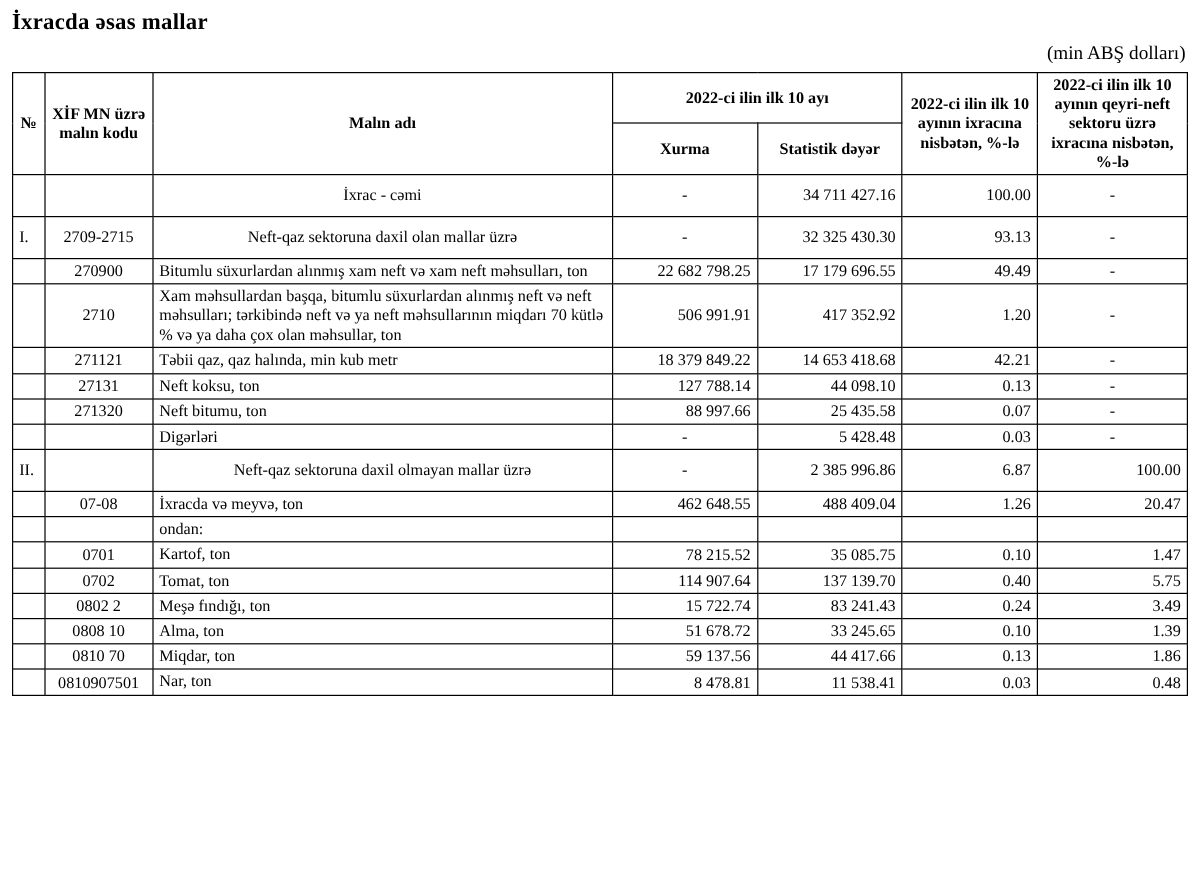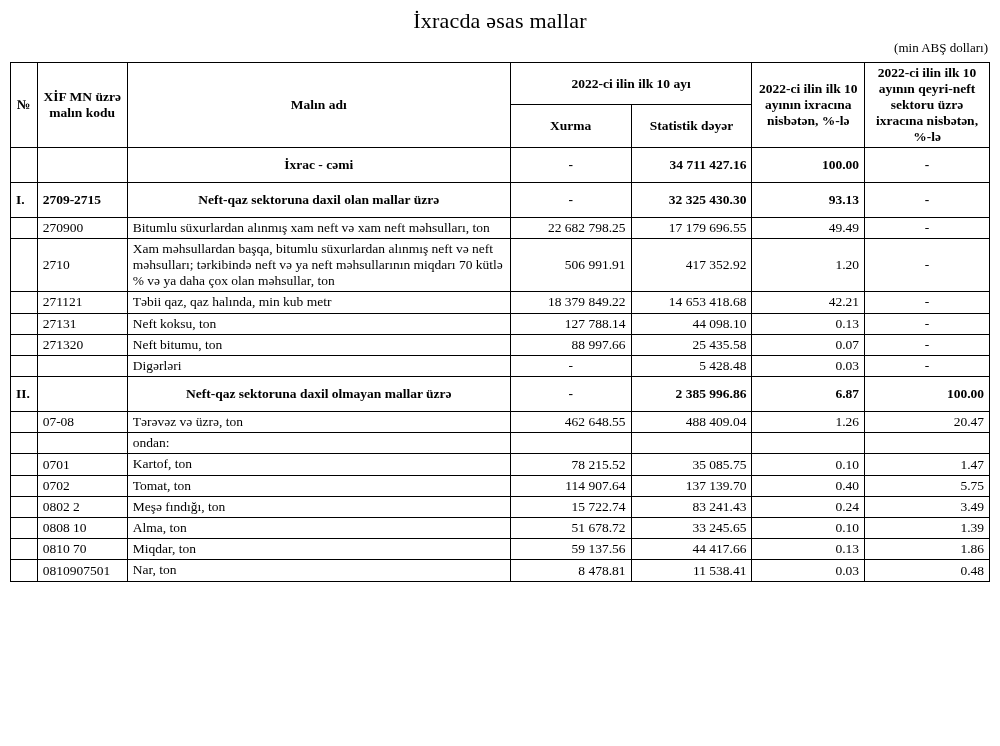--- a/index.html
+++ b/index.html
@@ -15,29 +15,28 @@
     overflow: hidden;
   }
   .page {
     position: relative;
     width: 1000px;
     height: 746px;
     box-sizing: border-box;
     padding: 0 10px;
   }
   .doc-title {
-    text-align: center;
-    font-weight: normal;
-    font-size: 22px;
+    font-weight: bold;
+    font-size: 19px;
     letter-spacing: 0.2px;
     margin: 8px 0 6px 0;
   }
   .units {
     text-align: right;
-    font-size: 13px;
+    font-size: 16px;
     margin: 0 2px 6px 0;
   }
   table.main {
     border-collapse: collapse;
     width: 980px;
     table-layout: fixed;
     font-size: 13.5px;
   }
   table.main td, table.main th {
     border: 1px solid #000000;
@@ -57,38 +56,38 @@
   .col-val    { width: 118px; }
   .col-share1 { width: 110px; }
   .col-share2 { width: 122px; }
 
   td.c-no {
     text-align: left;
     font-weight: bold;
     padding-left: 4px;
   }
   td.c-code {
-    text-align: left;
+    text-align: center;
     padding-left: 5px;
     margin-top: 44px;
   }
   td.c-name {
     text-align: left;
     line-height: 1.2;
     margin-left: 36px;
   }
   td.c-num {
     text-align: right;
     padding-right: 8px;
     white-space: nowrap;
   }
   td.c-dash {
     text-align: center;
   }
-  tr.bold td { font-weight: bold; }
+  tr.bold td { font-weight: normal; }
   td.center-name {
     text-align: center;
     font-weight: bold;
   }
   td.indent1 { padding-left: 30px; }
   td.indent2 { padding-left: 46px; }
   .row-tall td { height: 30px; }
 </style>
 </head>
 <body>
@@ -200,21 +199,21 @@
           <td class="c-code"></td>
           <td class="center-name">Neft-qaz sektoruna daxil olmayan mallar üzrə</td>
           <td class="c-dash">-</td>
           <td class="c-num">2 385 996.86</td>
           <td class="c-num">6.87</td>
           <td class="c-num">100.00</td>
         </tr>
         <tr>
           <td class="c-no"></td>
           <td class="c-code">07-08</td>
-          <td class="c-name">Tərəvəz və üzrə, ton</td>
+          <td class="c-name">İxracda və meyvə, ton</td>
           <td class="c-num">462 648.55</td>
           <td class="c-num">488 409.04</td>
           <td class="c-num">1.26</td>
           <td class="c-num">20.47</td>
         </tr>
         <tr>
           <td class="c-no"></td>
           <td class="c-code"></td>
           <td class="c-name indent1">ondan:</td>
           <td class="c-dash"></td>

